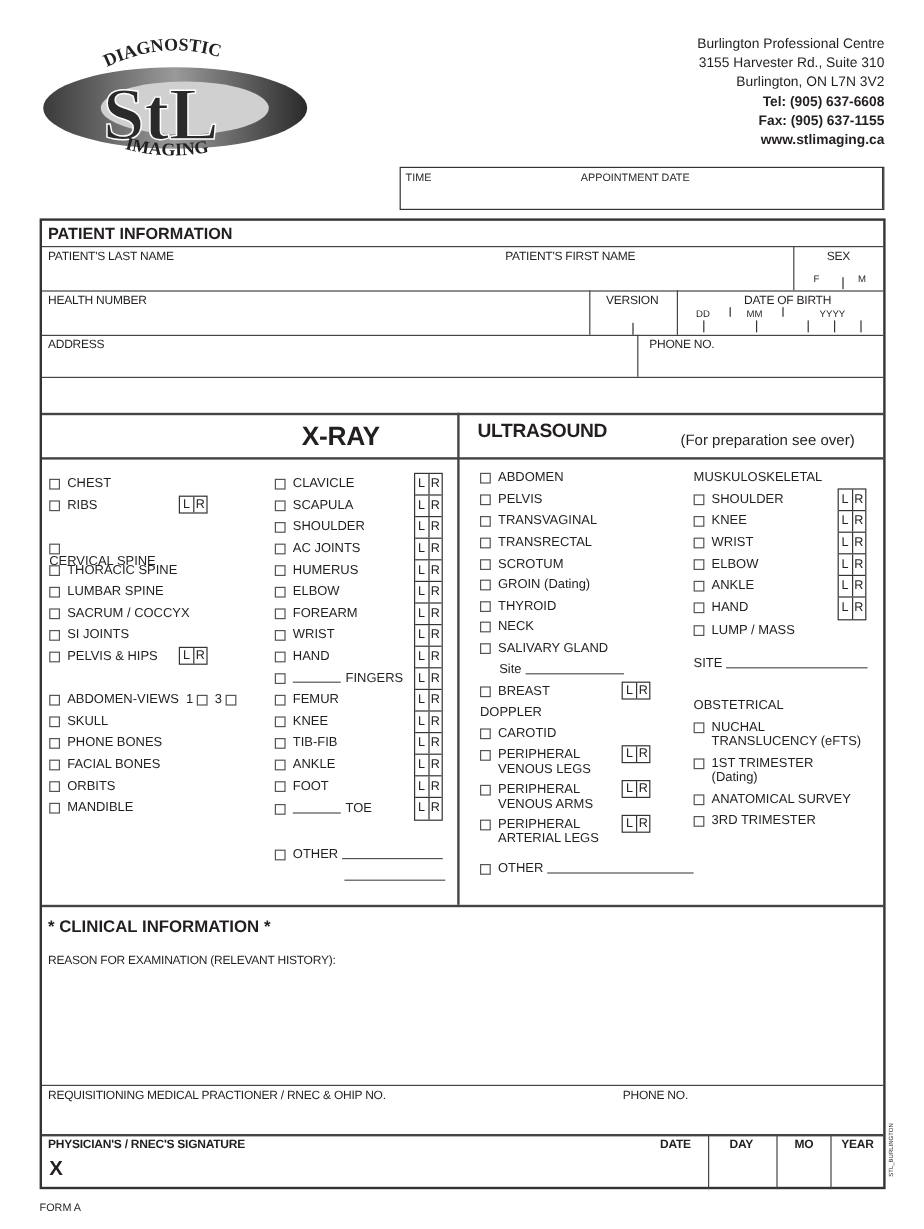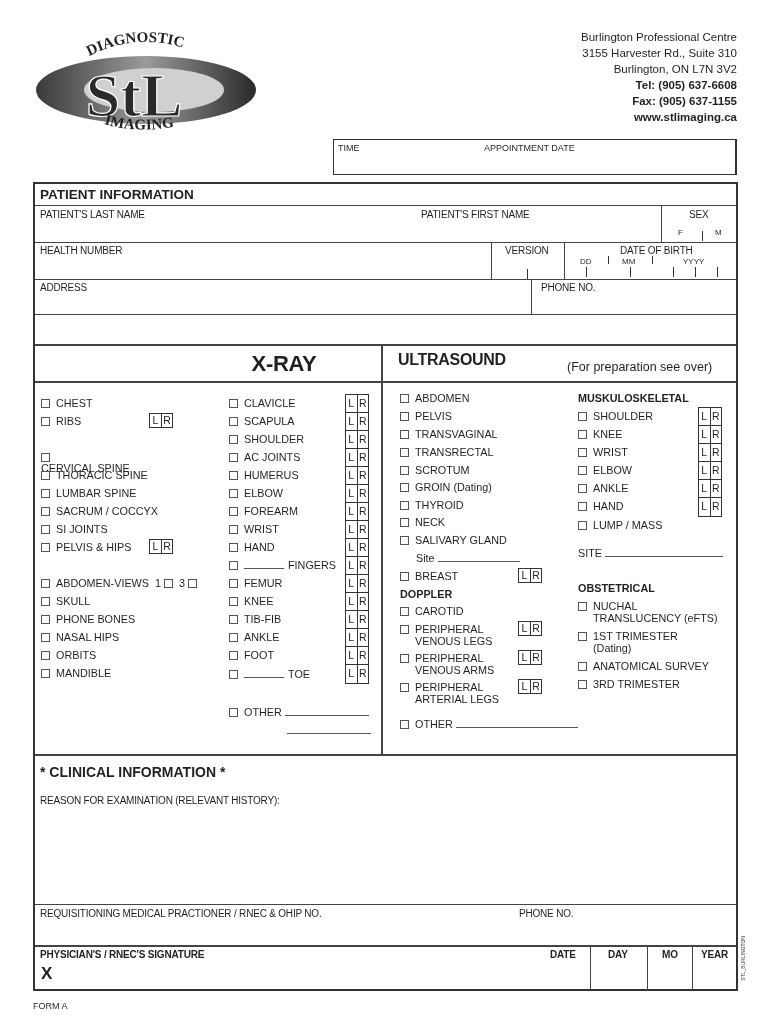--- a/index.html
+++ b/index.html
@@ -37,21 +37,21 @@
   .item { position: absolute; font-size: 10.8px; line-height: 12px; display: flex; align-items: flex-start; white-space: nowrap; }
   .cb { display: inline-block; width: 9px; height: 9px; border: 1px solid #555; margin-right: 6px; margin-top: 1.5px; flex: none; }
   .lr { position: absolute; display: flex; border: 1px solid #333; height: 15px; }
   .lr span { width: 11px; font-size: 10.5px; text-align: center; line-height: 13px; }
   .lr span + span { border-left: 1px solid #333; }
   .lrcol { position: absolute; width: 24px; border: 1px solid #333; }
   .lrcol .row { display: flex; height: 18px; border-bottom: 1px solid #333; }
   .lrcol .row:last-child { border-bottom: none; }
   .lrcol .row span { flex: 1; font-size: 10.5px; text-align: center; line-height: 17px; }
   .lrcol .row span + span { border-left: 1px solid #333; }
-  .grp { position: absolute; font-weight: bold; font-size: 10.8px; }
+  .grp { position: absolute; font-weight: normal; font-size: 10.8px; }
   .uline { display: inline-block; border-bottom: 1px solid #555; height: 10px; }
   .blank { display: inline-block; border-bottom: 1px solid #555; width: 40px; height: 10px; margin-right: 4px; }
 
   .clin-title { position: absolute; left: 5px; top: 580px; font-weight: bold; font-size: 14px; }
   .clin-note { position: absolute; left: 260px; top: 581px; font-weight: bold; font-style: italic; font-size: 12px; letter-spacing: -0.2px; }
 
   .sig-x { position: absolute; left: 6px; top: 780px; font-weight: bold; font-size: 17px; }
   .bold { font-weight: bold; }
 
   .form-a { left: 33px; top: 1001px; font-size: 9px; }
@@ -194,21 +194,21 @@
   <div class="item" style="left:6px; top:411px;">
       <span class="cb"></span>
       <span>SKULL</span>
     </div>
   <div class="item" style="left:6px; top:429px;">
       <span class="cb"></span>
       <span>PHONE BONES</span>
     </div>
   <div class="item" style="left:6px; top:447px;">
       <span class="cb"></span>
-      <span>NASAL HIPS</span>
+      <span>FACIAL BONES</span>
     </div>
   <div class="item" style="left:6px; top:465px;">
       <span class="cb"></span>
       <span>ORBITS</span>
     </div>
   <div class="item" style="left:6px; top:483px;">
       <span class="cb"></span>
       <span>MANDIBLE</span>
     </div>
 

